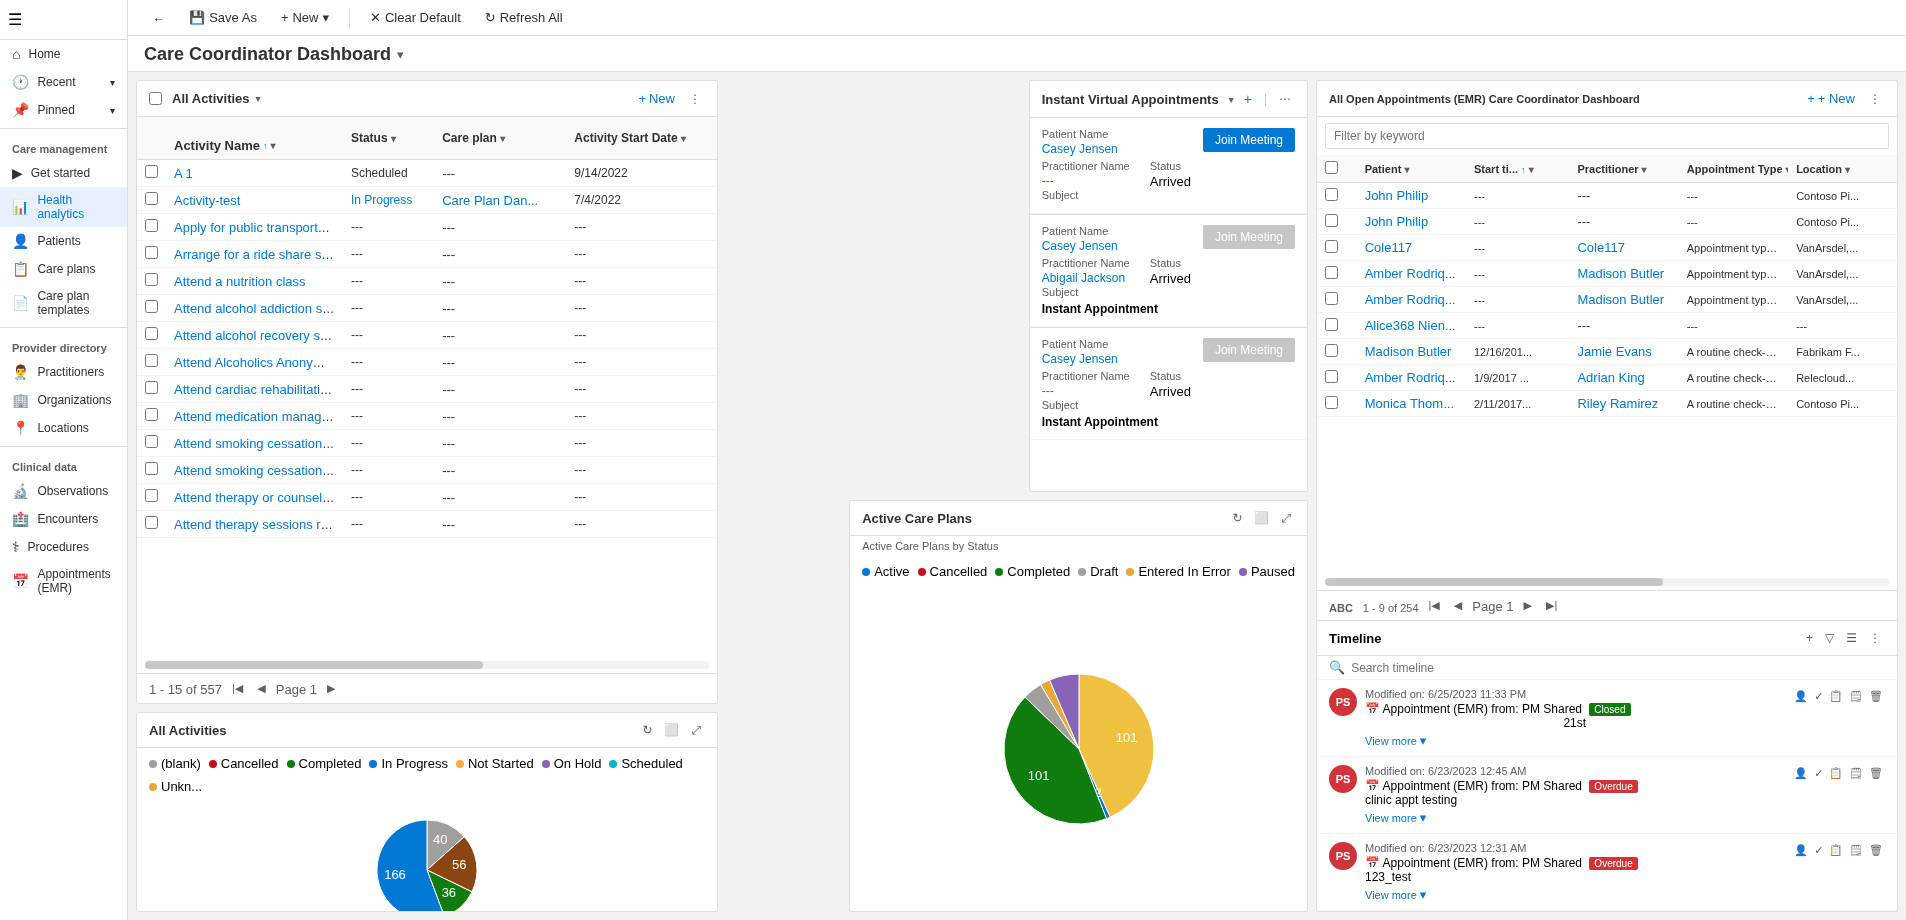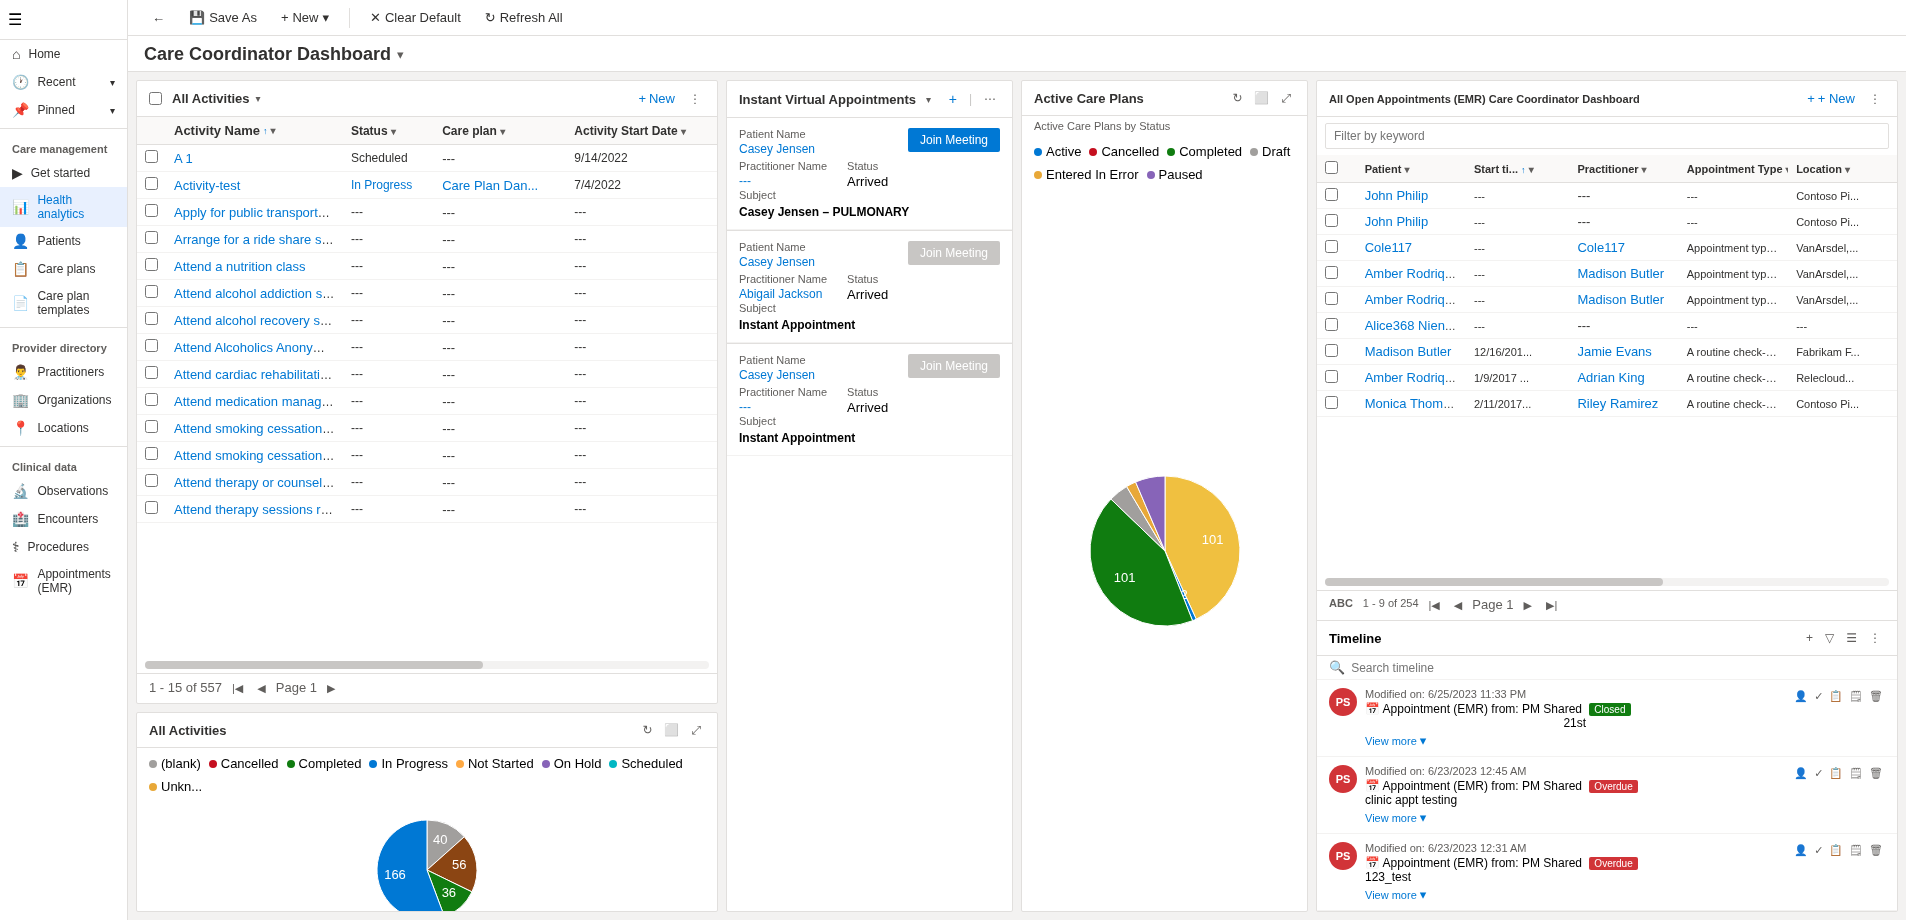--- a/index.html
+++ b/index.html
@@ -172,21 +172,21 @@
       text-overflow: ellipsis;
       max-width: 150px;
     }
     .link-text { color: #0078d4; cursor: pointer; }
     .status-inprogress { color: #0078d4; }
 
     .panel-footer {
       padding: 6px 12px;
       border-top: 1px solid #e1dfdd;
       display: flex;
-      align-items: flex-start;
+      align-items: flex-end;
       gap: 6px;
       font-size: 11px;
       color: #605e5c;
       flex-shrink: 0;
     }
     .page-nav-btn {
       border: none;
       background: transparent;
       cursor: pointer;
       color: #605e5c;
@@ -304,33 +304,34 @@
       overflow: hidden;
     }
     #act-table-panel { flex: 1; min-height: 0; display: flex; flex-direction: column; }
     #act-chart-panel { height: 200px; display: flex; flex-direction: column; }
 
     
     .mid-column {
       grid-column: 2;
       grid-row: 1 / 3;
       display: flex;
-      flex-direction: row;
+      flex-direction: column;
       gap: 8px;
       overflow: hidden;
+      align-items: flex-end;
     }
     #virtual-panel2 { flex: 1; min-height: 0; display: flex; flex-direction: column; }
     #care-plans-panel2 { flex: 1; min-height: 0; display: flex; flex-direction: column; }
 
     .scrollable { overflow-y: auto; flex: 1; }
 
     
     .chart-area { flex: 1; display: flex; align-items: center; justify-content: center; padding: 8px; }
 
-    .th-sort { display: flex; align-items: center; gap: 3px; }
+    .th-sort { display: flex; align-items: center; gap: 3px; margin-top: 15px; }
     .sort-icon { font-size: 9px; color: #0078d4; }
 
     .checkbox-col { width: 20px; }
     input[type=checkbox] { cursor: pointer; }
     .horiz-scroll-bar {
       height: 8px;
       background: #f3f2f1;
       border-radius: 4px;
       margin: 4px 8px;
     }
@@ -684,21 +685,20 @@
         <div class="appt-label">Practitioner Name</div>
         <div class="appt-name">---</div>
       </div>
       <div>
         <div class="appt-label">Status</div>
         <div>Arrived</div>
       </div>
     </div>
     <div>
       <div class="appt-label">Subject</div>
-      <div class="appt-subject">Casey Jensen – PULMONARY</div>
     </div>
   </div>
             <div style="height: 1px; background: rgb(225, 223, 221);"></div>
             <div class="appt-item">
     <div class="appt-row">
       <div>
         <div class="appt-label">Patient Name</div>
         <div class="appt-name">Casey Jensen</div>
       </div>
       <div><button class="appt-join-btn-disabled" disabled="">Join Meeting</button></div>

